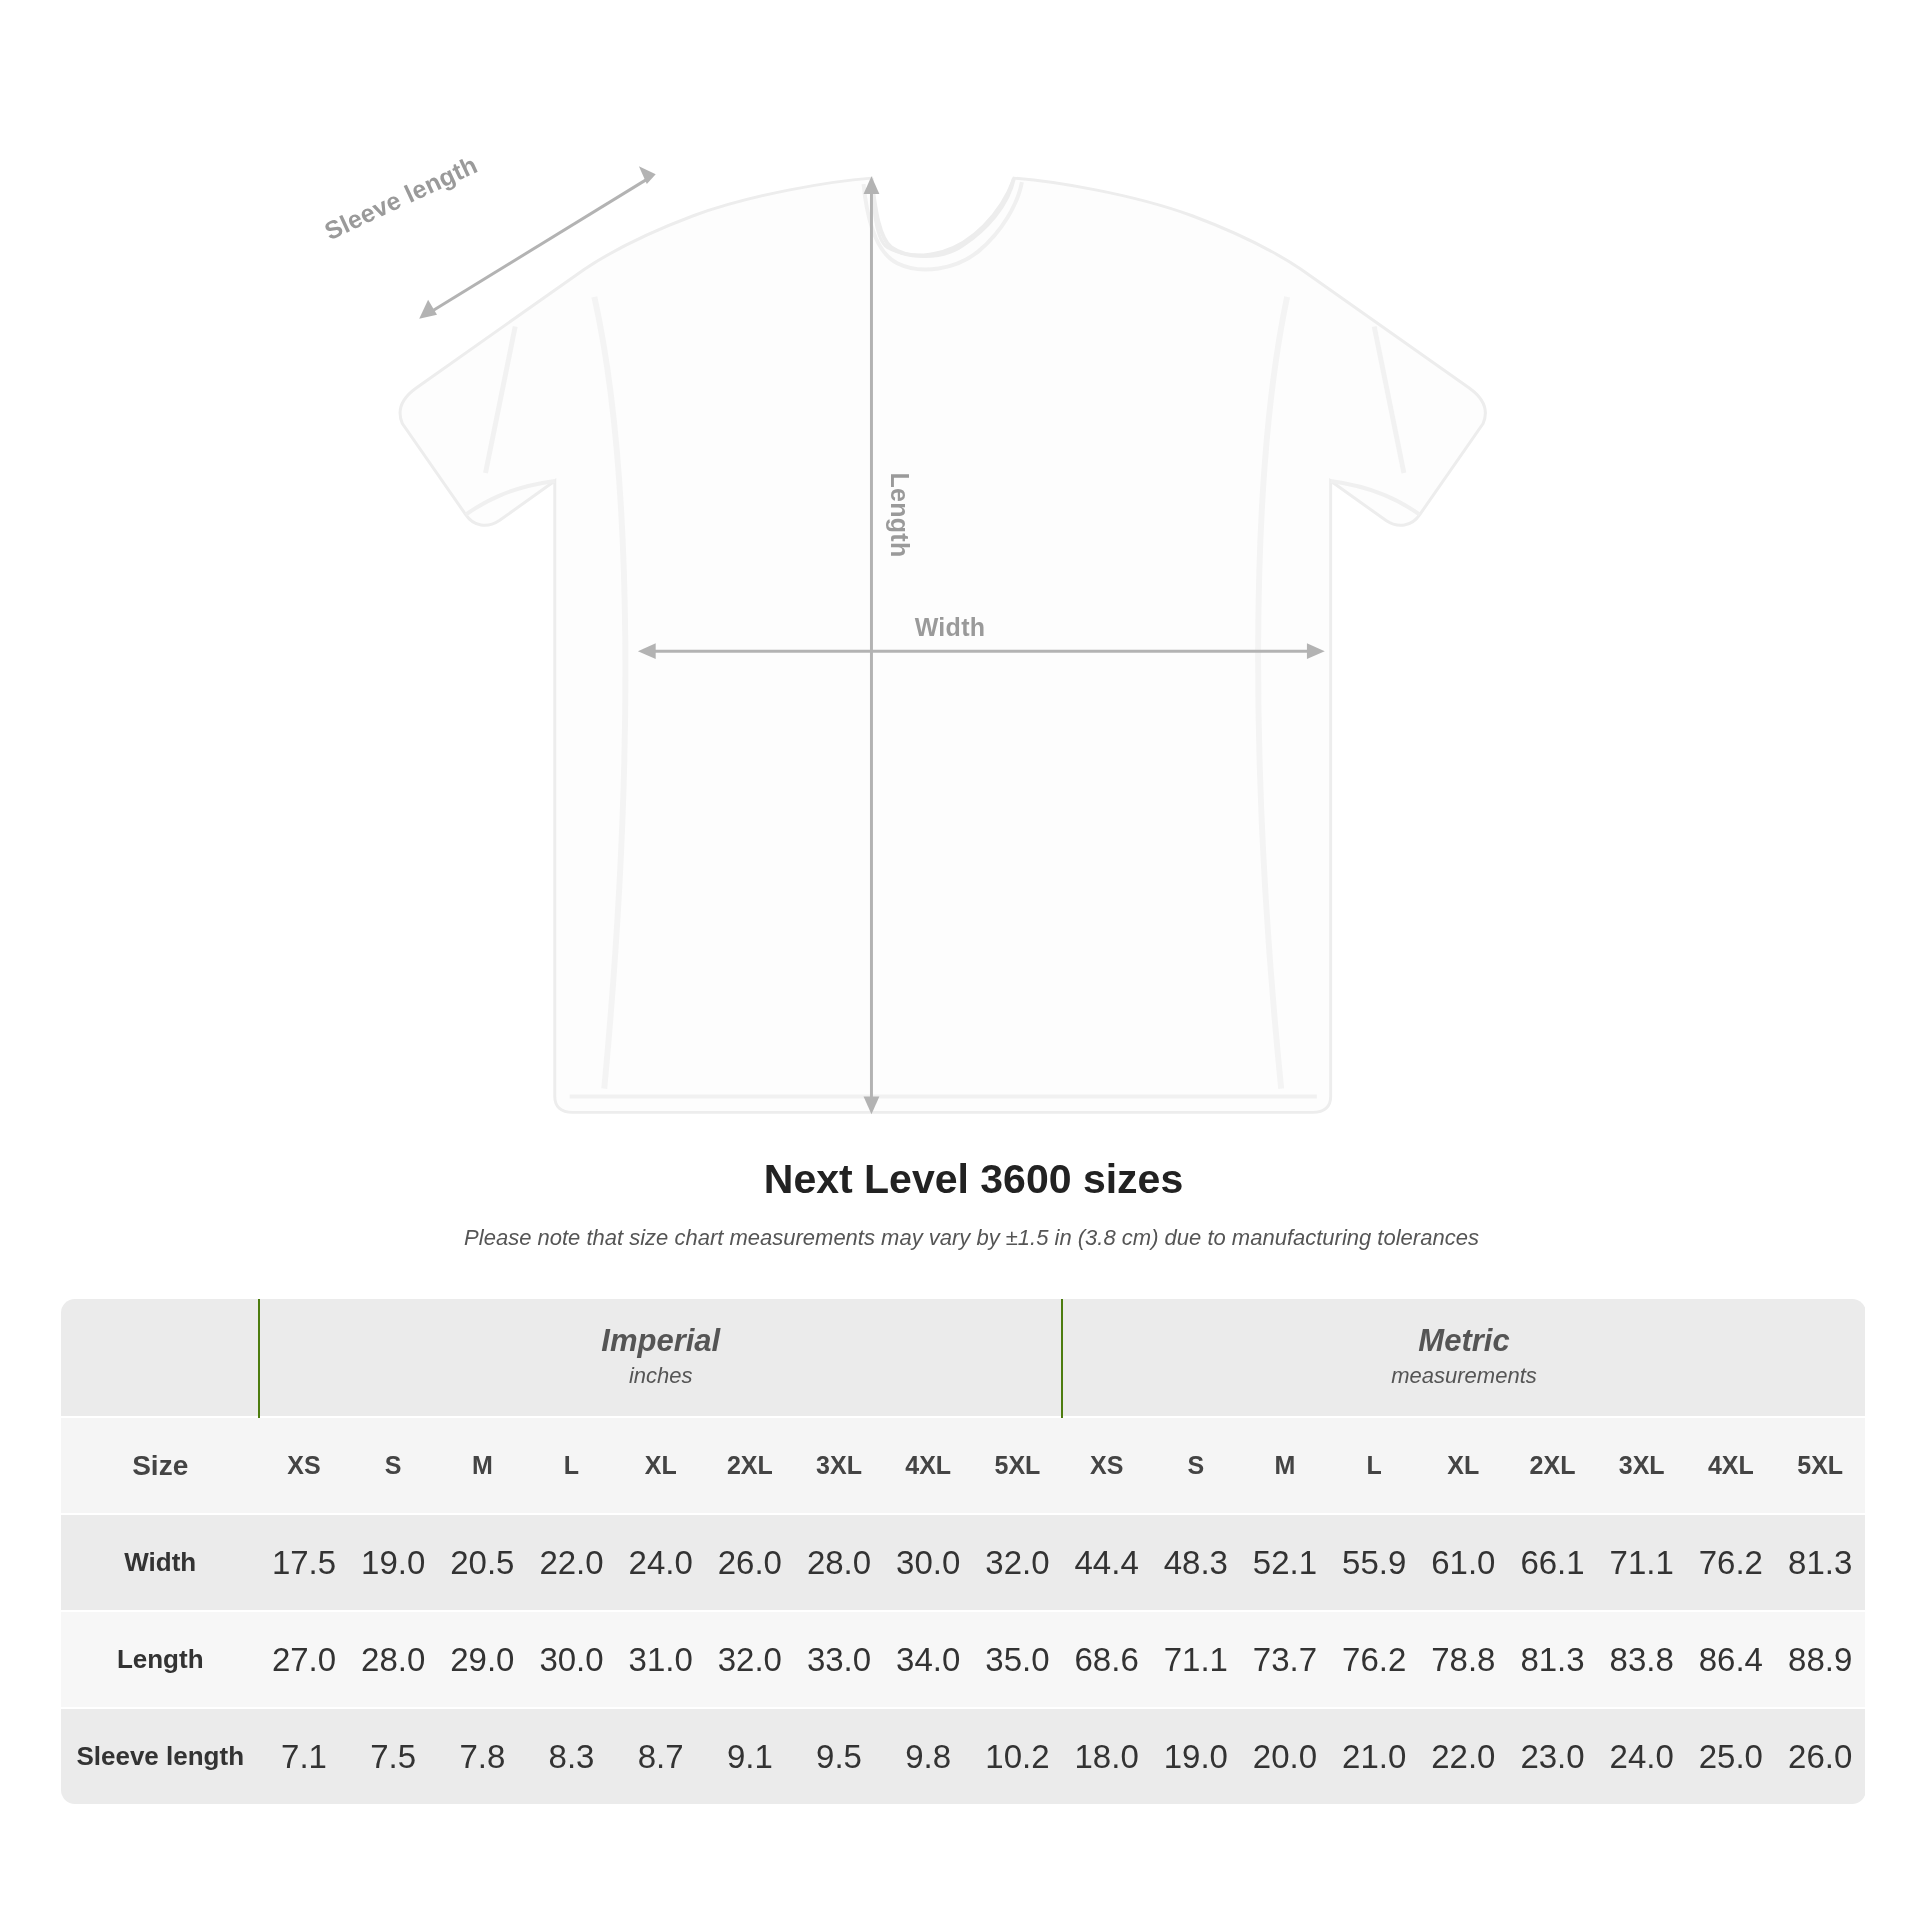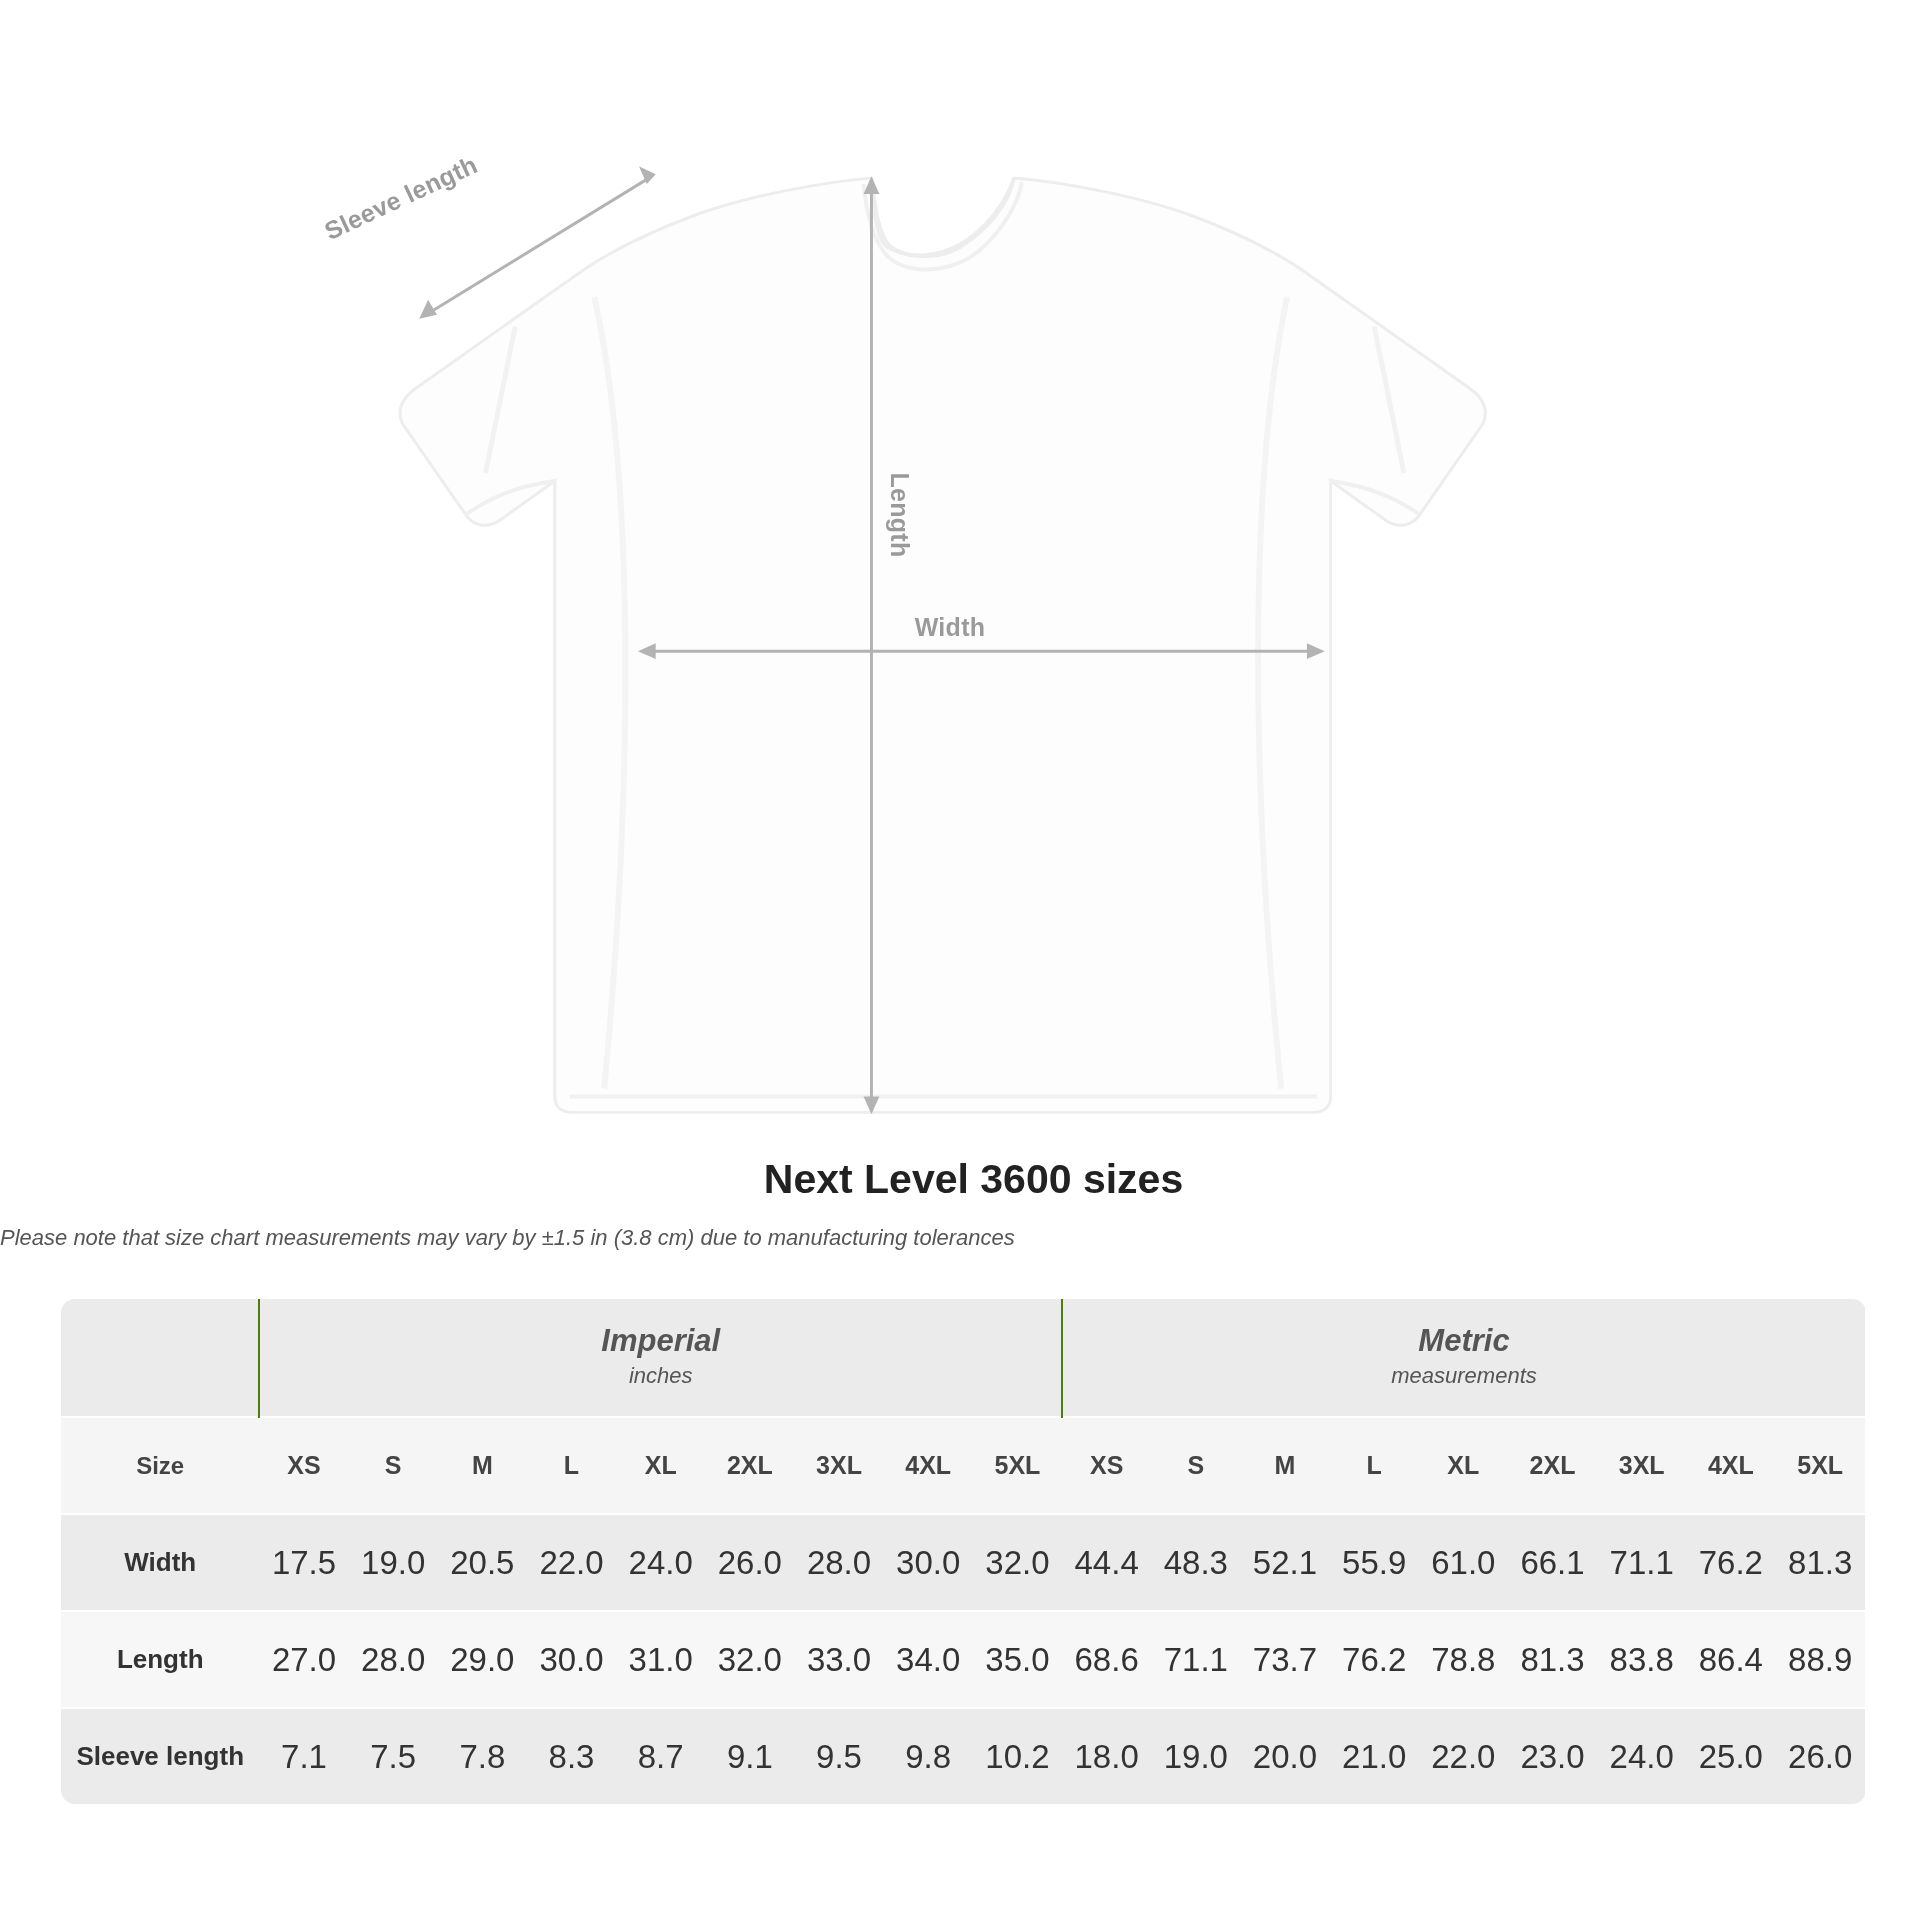--- a/index.html
+++ b/index.html
@@ -59,26 +59,27 @@
   .chart-title {
     text-align: center;
     font-size: 41px;
     font-weight: bold;
     color: #222;
     margin: 0;
     padding-top: 8px;
     padding-left: 20px;
   }
   .chart-note {
-    text-align: left;
+    text-align: center;
     font-size: 22px;
     font-style: italic;
     color: #555;
     margin: 0;
     padding-top: 22px;
+    padding-left: 16px;
   }
 
   
   .table-wrap {
     margin: 48px 61px 0 61px;
     border-radius: 14px;
     overflow: hidden;
   }
   table.size-table {
     border-collapse: collapse;
@@ -111,21 +112,21 @@
     line-height: 1.5;
   }
   tr.header-row td {
     background: #f5f5f5;
     height: 95px;
     font-weight: bold;
     color: #444;
     font-size: 25px;
   }
   tr.header-row td.rowlabel {
-    font-size: 24px;
+    font-size: 28px;
   }
   tr.data-row td {
     height: 95px;
     font-size: 33px;
     color: #333;
   }
   tr.data-row.shade td {
     background: #ebebeb;
   }
   tr.data-row.plain td {

